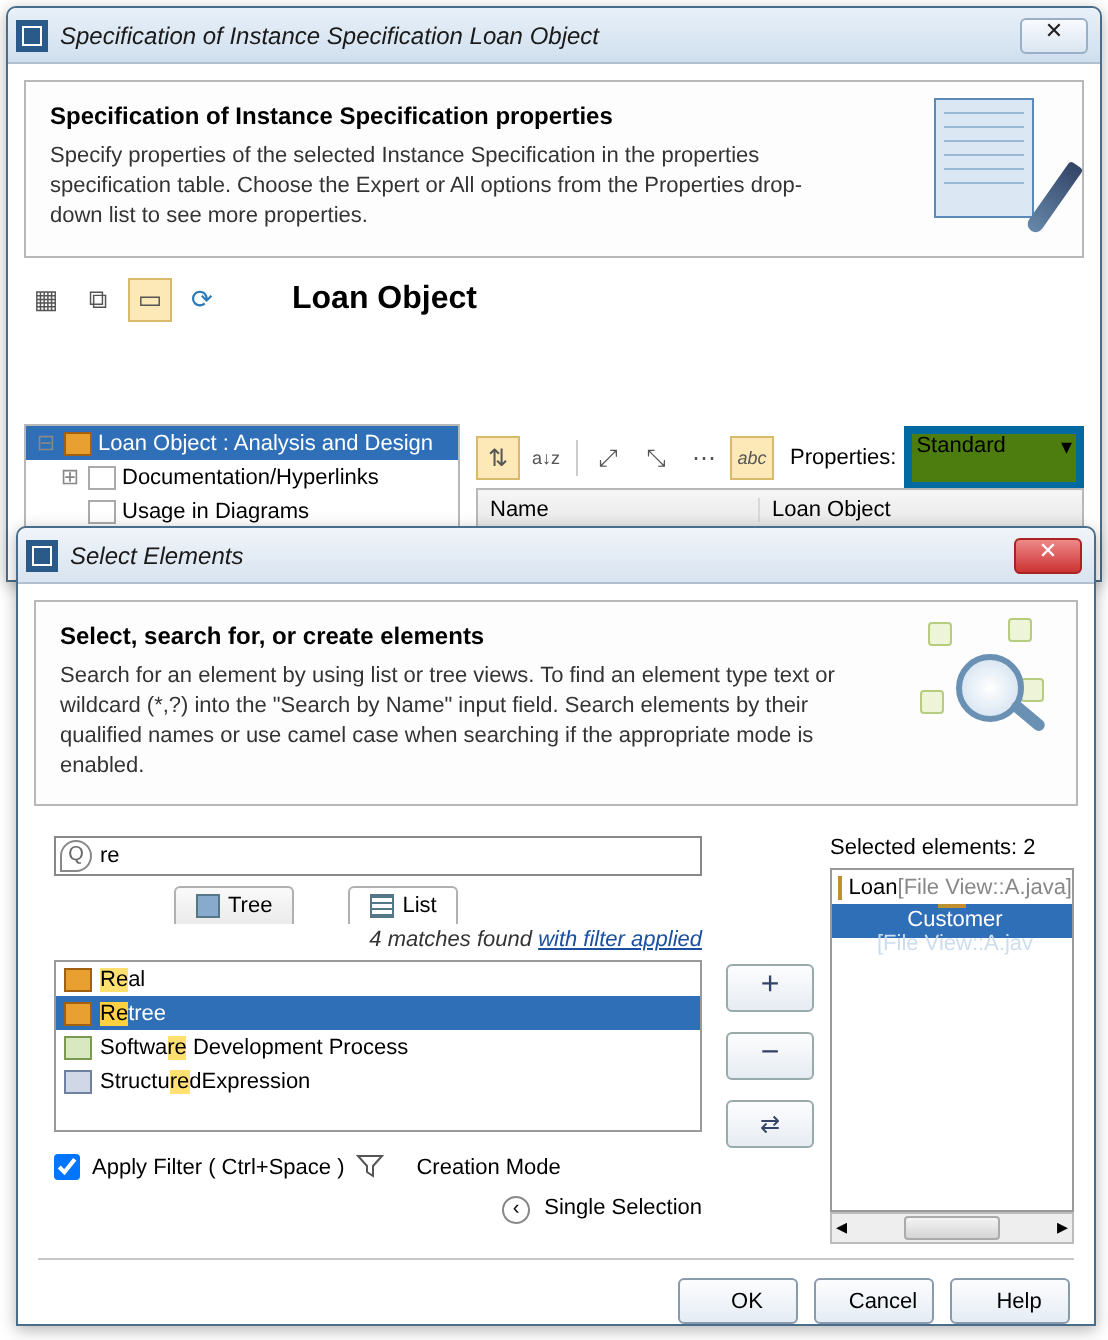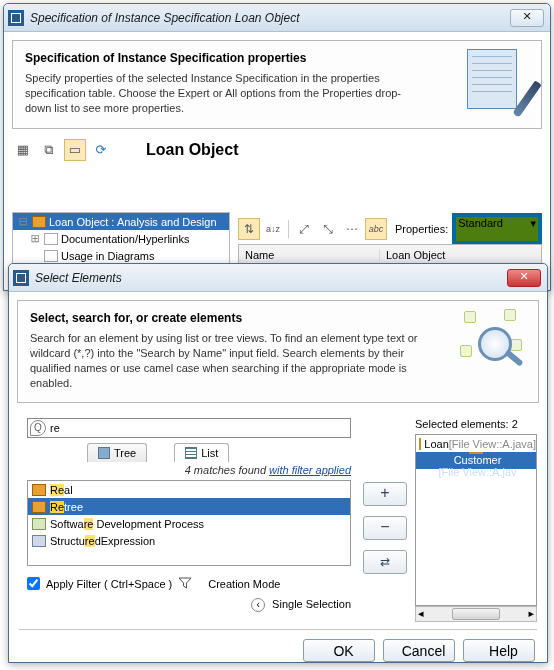--- a/index.html
+++ b/index.html
@@ -207,22 +207,22 @@
   .sel-icon { width:14px;height:12px;margin-right:3px;background:#f4d890;border:1px solid #c09030; }
   .sel-gray { color:#888; }
   .sel-row.sel .sel-gray { color:#cde; }
   .sel-scroll { position:absolute; left:406px; top:306px; width:122px; height:16px; border:1px solid #bbb; background:#eee; }
   .sel-thumb { position:absolute; left:36px; top:1px; width:48px; height:12px; background:linear-gradient(#f4f4f4,#d4d4d4); border:1px solid #aaa; border-radius:2px; }
 
   .dlg-buttons {
     position:absolute; right:12px; bottom:10px; display:flex; gap:8px;
   }
   .dlg-btn {
-    width:72px; height:23px; border:1px solid #8a9aad; background:linear-gradient(#fdfdfe,#e4ecf4);
-    border-radius:3px; cursor:pointer; font-size:14px;padding-left:15px;
+    width:60px; height:23px; border:1px solid #8a9aad; background:linear-gradient(#fdfdfe,#e4ecf4);
+    border-radius:3px; cursor:pointer; font-size:11px;padding-left:15px;
   }
   .dlg-sep { position:absolute; left:10px; right:10px; bottom:42px; height:1px; background:#c8c8c8; }
 </style>
 </head>
 <body>
 
 <div class="window" style="left:3px; top:3px; width:548px; height:288px;">
   <div class="titlebar">
     <span class="app-icon"></span>
     <span class="title">Specification of Instance Specification Loan Object</span>

